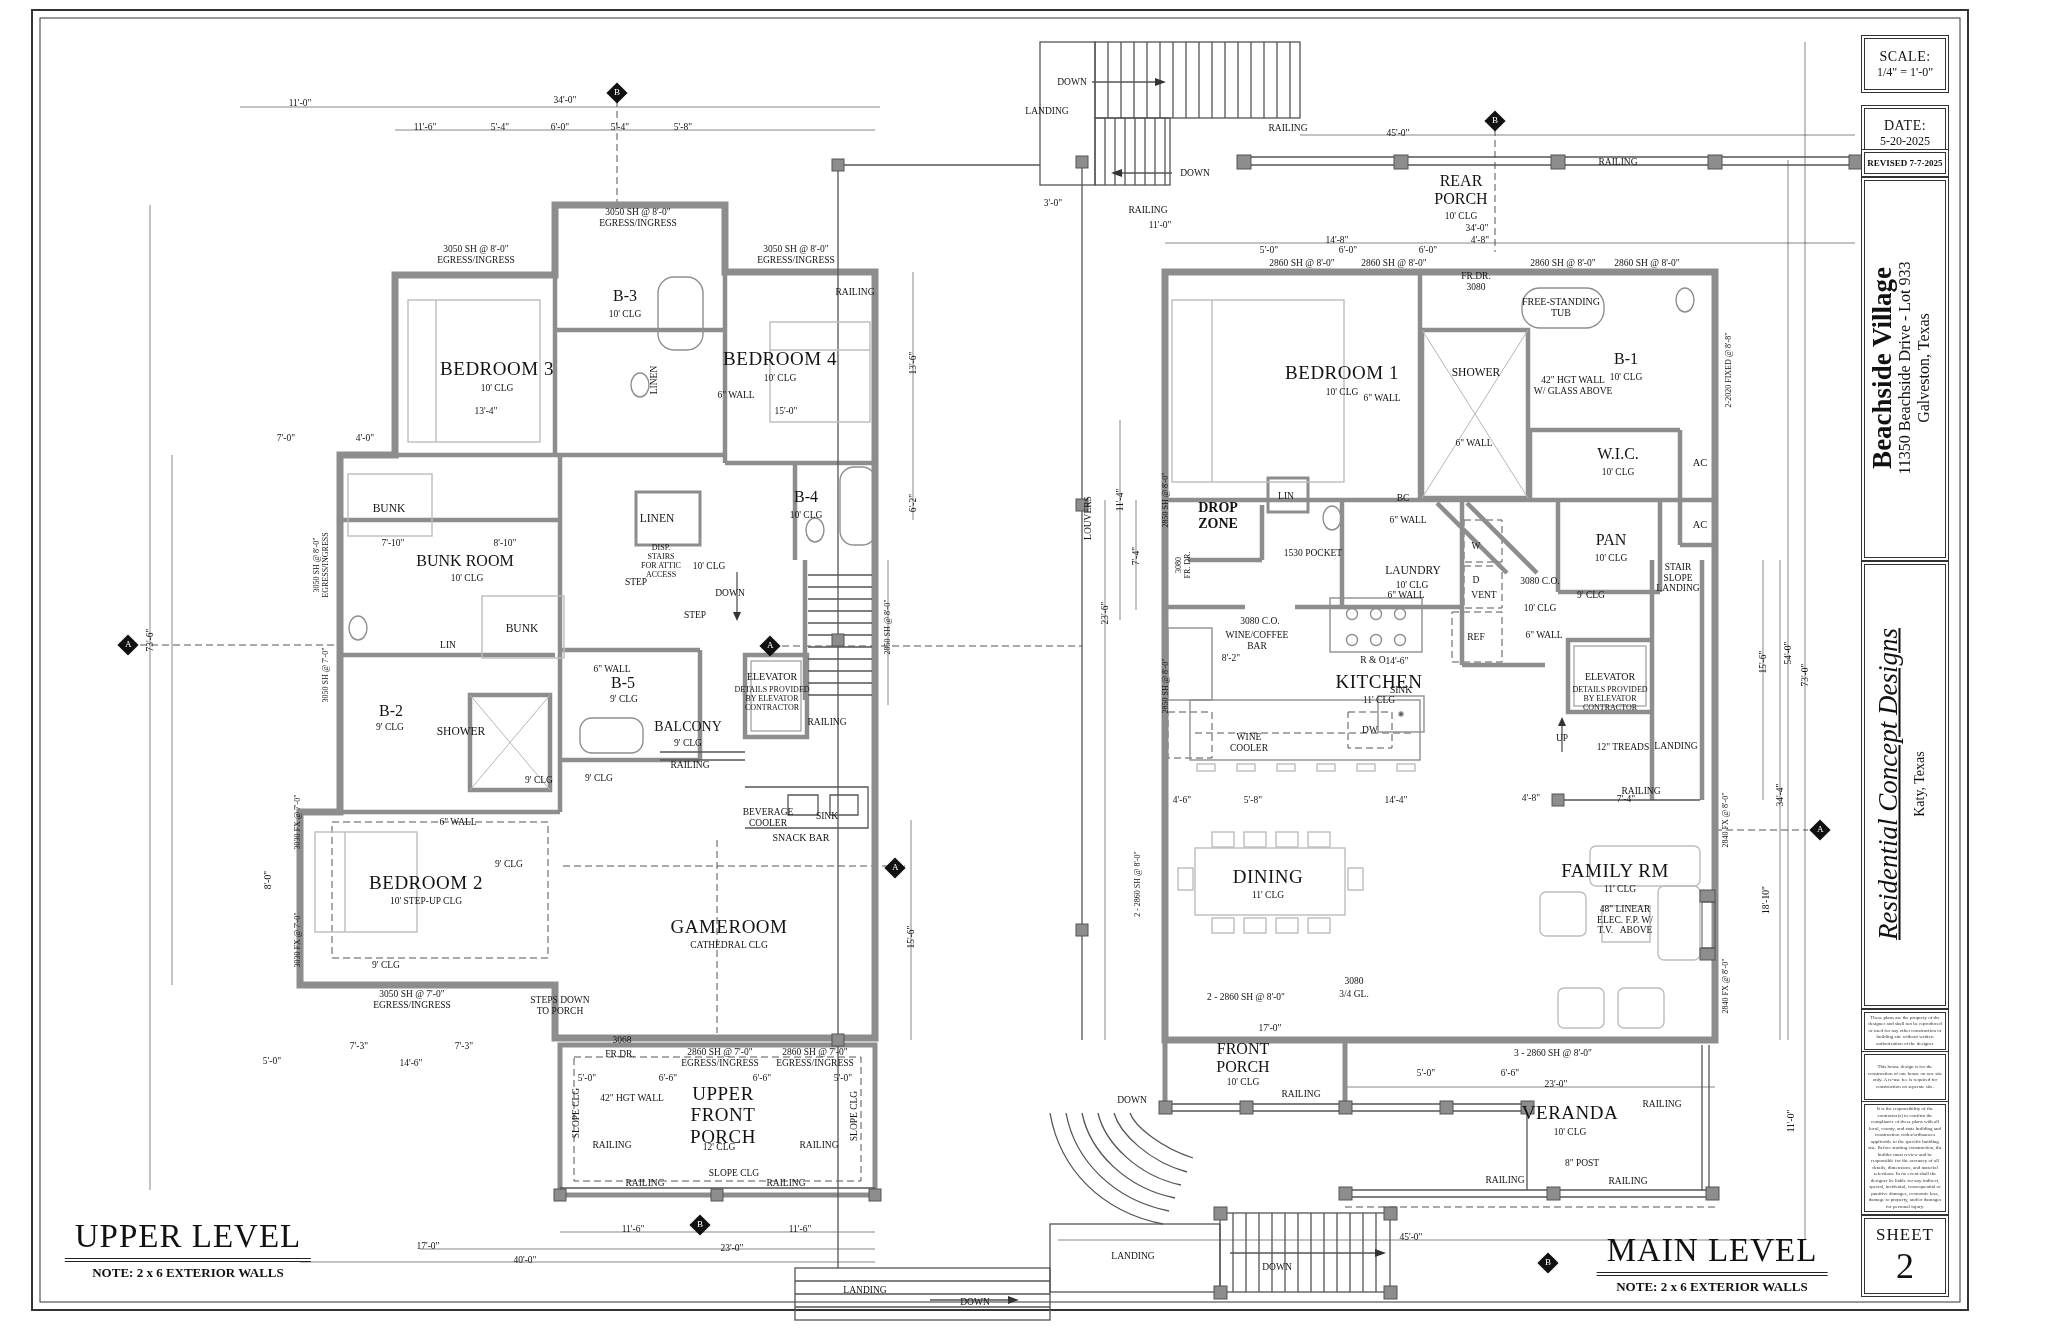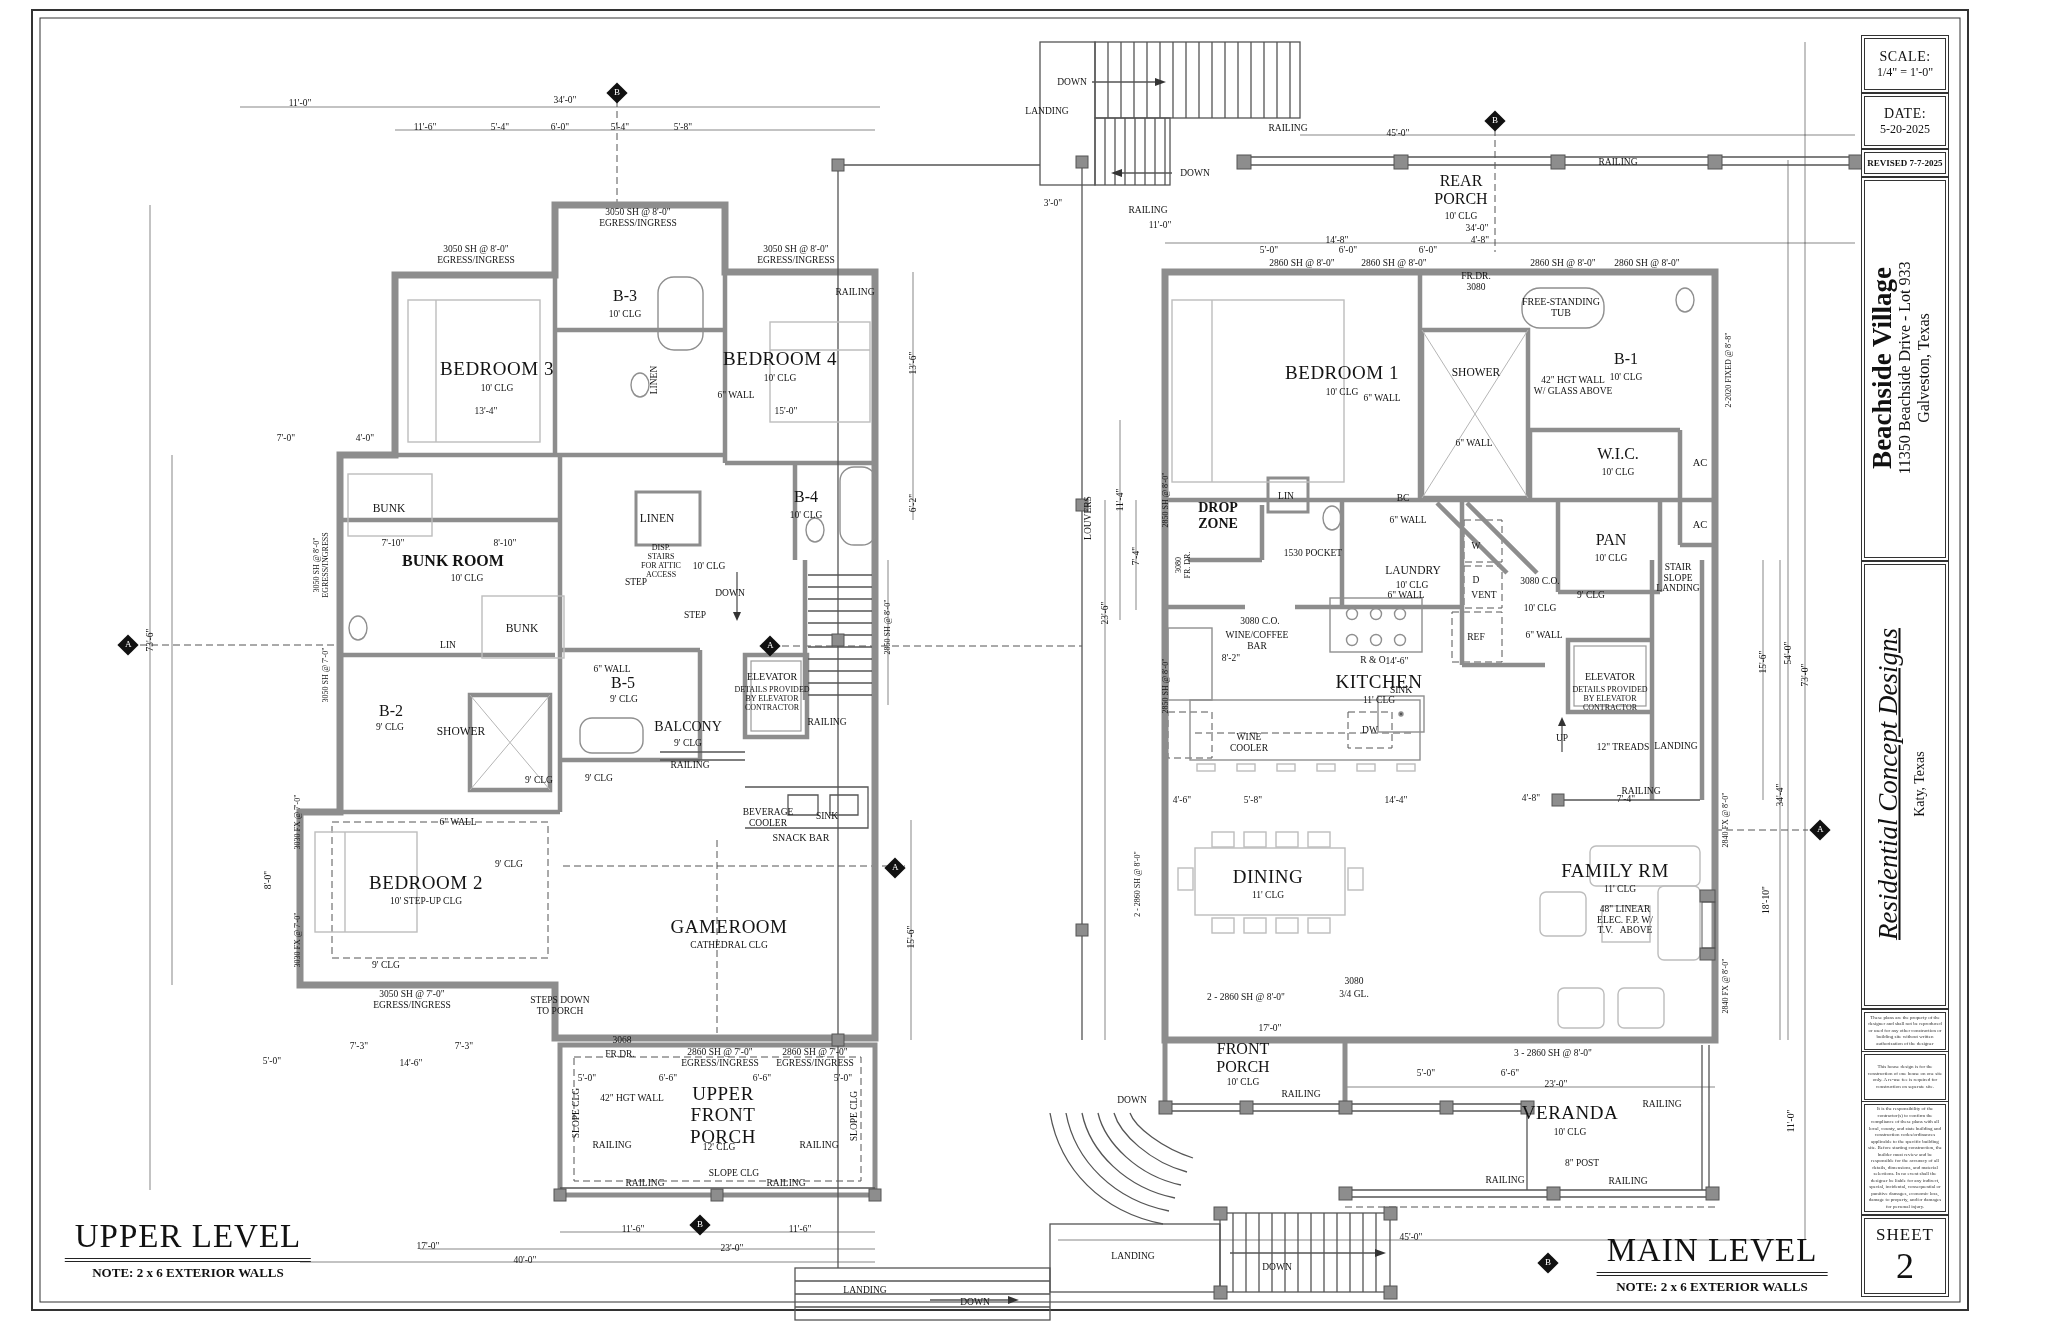--- a/index.html
+++ b/index.html
@@ -229,21 +229,21 @@
       <div class="lbl s9" style="left: 625px; top: 314px;">10' CLG</div>
       <div class="lbl s17" style="left: 497px; top: 369px;">BEDROOM 3</div>
       <div class="lbl s9" style="left: 497px; top: 388px;">10' CLG</div>
       <div class="lbl s17" style="left: 780px; top: 359px;">BEDROOM 4</div>
       <div class="lbl s9" style="left: 780px; top: 378px;">10' CLG</div>
       <div class="lbl s9 rot" style="left: 913px; top: 363px;">13'-6"</div>
       <div class="lbl s9 rot" style="left: 913px; top: 503px;">6'-2"</div>
       <div class="lbl s9" style="left: 486px; top: 411px;">13'-4"</div>
       <div class="lbl s9" style="left: 786px; top: 411px;">15'-0"</div>
       <div class="lbl s11" style="left: 389px; top: 508px;">BUNK</div>
-      <div class="lbl s15" style="left: 453px; top: 561px; font-weight: bold;">BUNK ROOM</div>
+      <div class="lbl s15" style="left: 465px; top: 561px;">BUNK ROOM</div>
       <div class="lbl s9" style="left: 467px; top: 578px;">10' CLG</div>
       <div class="lbl s11" style="left: 522px; top: 628px;">BUNK</div>
       <div class="lbl s9" style="left: 448px; top: 645px;">LIN</div>
       <div class="lbl s9 rot" style="left: 654px; top: 380px;">LINEN</div>
       <div class="lbl s11" style="left: 657px; top: 518px;">LINEN</div>
       <div class="lbl s15" style="left: 806px; top: 497px;">B-4</div>
       <div class="lbl s9" style="left: 806px; top: 515px;">10' CLG</div>
       <div class="lbl s9" style="left: 736px; top: 395px;">6" WALL</div>
       <div class="lbl s15" style="left: 623px; top: 683px;">B-5</div>
       <div class="lbl s9" style="left: 624px; top: 699px;">9' CLG</div>
@@ -481,21 +481,21 @@
   </div>
   <div class="plan-title" style="left:1712px;top:1232px">
     <div class="pt">MAIN LEVEL</div>
     <div class="pn">NOTE: 2 x 6 EXTERIOR WALLS</div>
   </div>
 
   <div class="tbox" style="left:1864px;top:38px;width:80px;height:50px">
     <div class="tb-h">SCALE:</div>
     <div class="tb-v">1/4" = 1'-0"</div>
   </div>
-  <div class="tbox" style="left:1864px;top:96px;width:80px;height:48px">
+  <div class="tbox" style="left:1864px;top:108px;width:80px;height:48px">
     <div class="tb-h">DATE:</div>
     <div class="tb-v">5-20-2025</div>
   </div>
   <div class="tbox" style="left:1864px;top:152px;width:80px;height:20px">
     <div class="tb-r">REVISED 7-7-2025</div>
   </div>
   <div class="tbox" style="left:1864px;top:180px;width:80px;height:376px"></div>
   <div class="vlab proj-name" style="left:1882px;top:368px;width:376px">Beachside Village</div>
   <div class="vlab proj-line" style="left:1905px;top:368px;width:376px">11350 Beachside Drive - Lot 933</div>
   <div class="vlab proj-line" style="left:1924px;top:368px;width:376px">Galveston, Texas</div>

